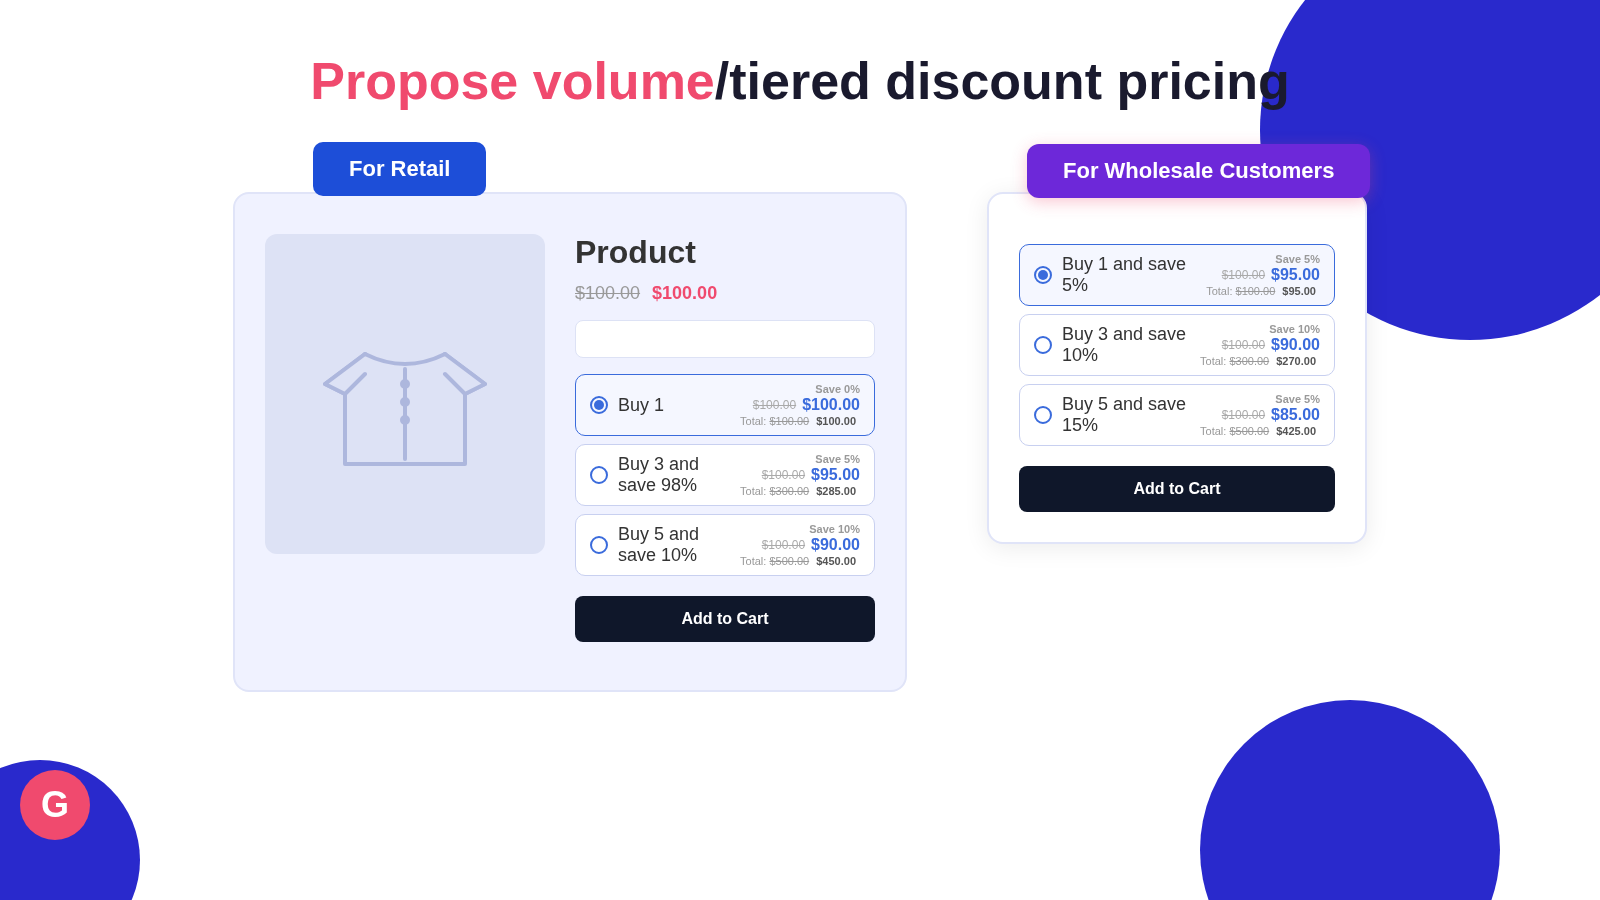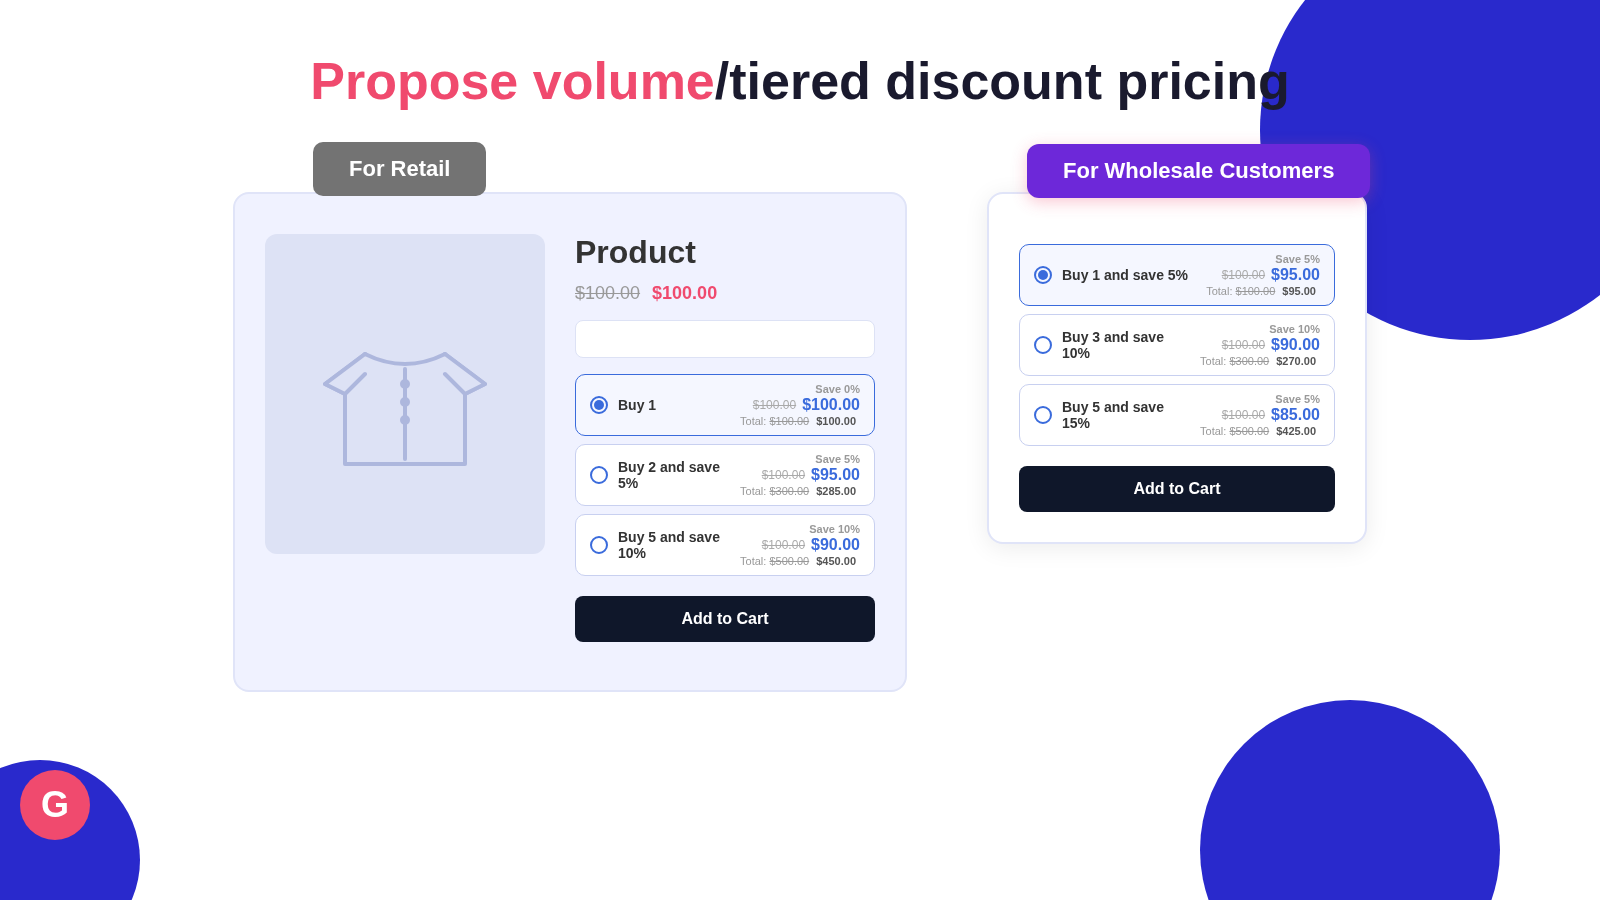--- a/index.html
+++ b/index.html
@@ -77,21 +77,21 @@
     }
 
     
     .retail-wrapper {
       position: relative;
       display: flex;
       flex-direction: column;
       align-items: flex-start;
     }
     .retail-badge {
-      background: #737373;
+      background: #1d4ed8;
       color: #fff;
       font-size: 22px;
       font-weight: 800;
       padding: 14px 36px;
       border-radius: 10px;
       position: absolute;
       top: -30px;
       left: 80px;
       z-index: 2;
       white-space: nowrap;
@@ -189,22 +189,22 @@
       justify-content: center;
     }
     .radio-circle.filled::after {
       content: '';
       width: 10px;
       height: 10px;
       border-radius: 50%;
       background: #3a6bdc;
     }
     .tier-label {
-      font-size: 14px;
-      font-weight: 700;
+      font-size: 18px;
+      font-weight: 400;
       color: #333;
       flex: 1;
     }
     .tier-right {
       text-align: right;
       display: flex;
       flex-direction: column;
       align-items: flex-end;
       gap: 1px;
     }
@@ -361,21 +361,21 @@
       <span class="save-badge">Save 0%</span>
       <div class="tier-price-row">
         <span class="tier-original">$100.00</span>
         <span class="tier-new">$100.00</span>
       </div>
       <div class="tier-total">Total: <span>$100.00</span> <span class="total-new">$100.00</span></div>
     </div>
   </div>
               <div class="tier-item">
     <div class="radio-circle "></div>
-    <span class="tier-label">Buy 2 and save 5%</span>
+    <span class="tier-label">Buy 3 and save 98%</span>
     <div class="tier-right">
       <span class="save-badge">Save 5%</span>
       <div class="tier-price-row">
         <span class="tier-original">$100.00</span>
         <span class="tier-new">$95.00</span>
       </div>
       <div class="tier-total">Total: <span>$300.00</span> <span class="total-new">$285.00</span></div>
     </div>
   </div>
               <div class="tier-item">

